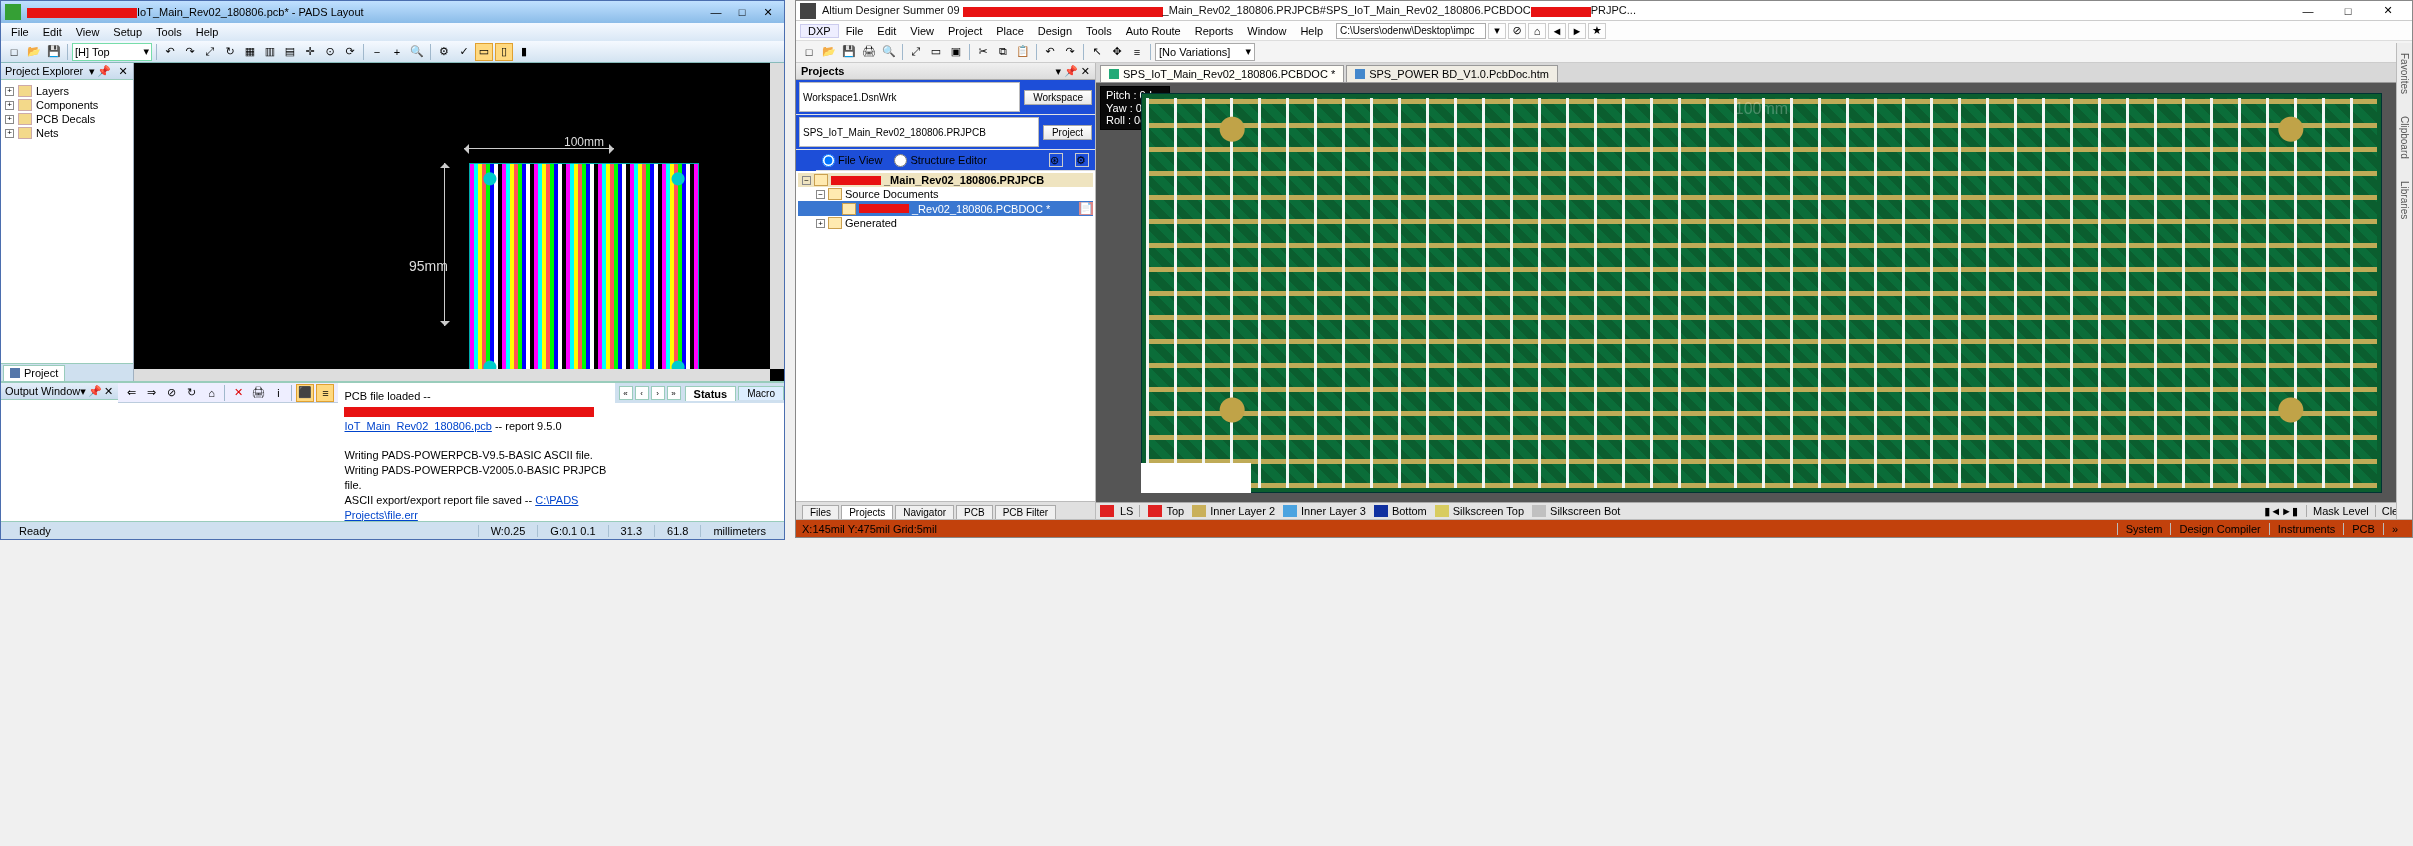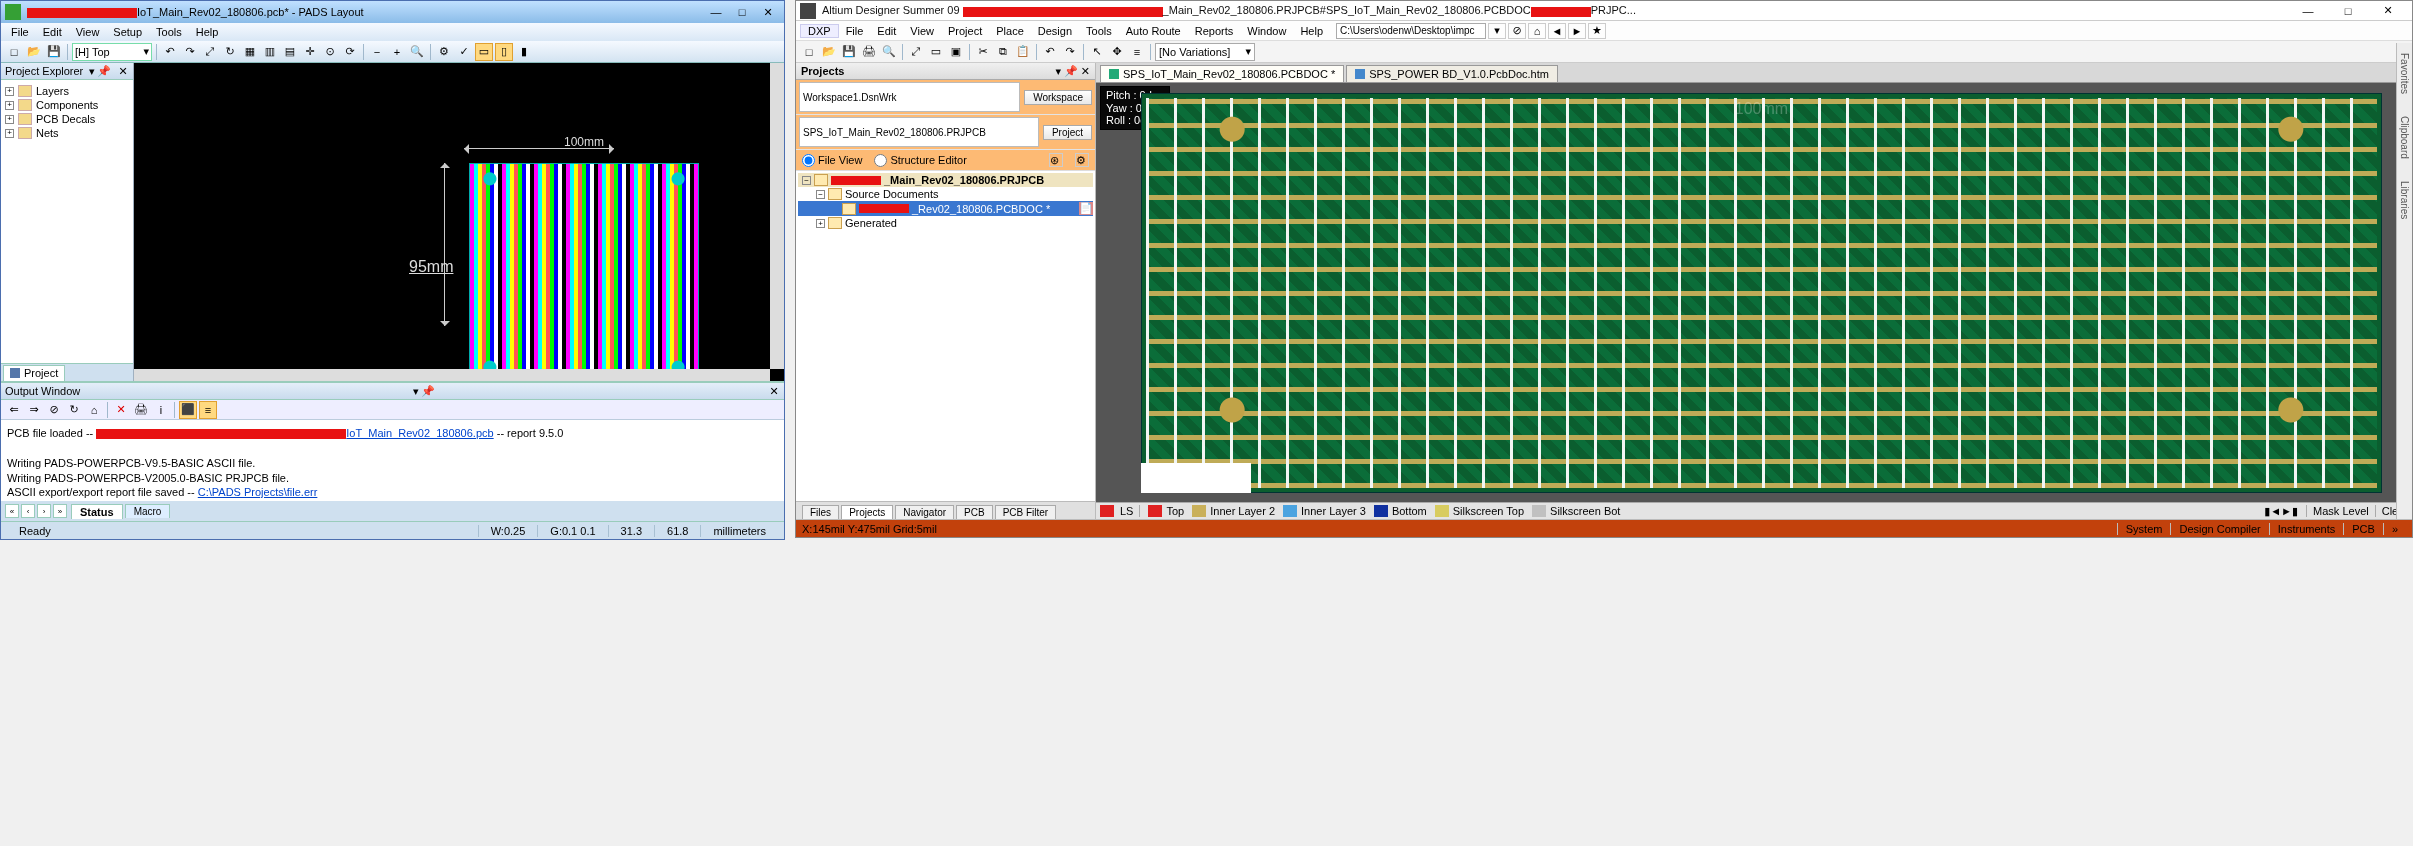--- a/index.html
+++ b/index.html
@@ -38,38 +38,38 @@
 .pads-canvas { flex:1; background:#000; position:relative; overflow:hidden; }
 .dim-h { position:absolute; top:85px; left:330px; right:170px; height:14px; border-top:1px solid #ccc; }
 .dim-h::before,.dim-h::after{content:"";position:absolute;top:-5px;width:0;height:0;border:5px solid transparent;}
 .dim-h::before{left:-5px;border-right-color:#ccc;}
 .dim-h::after{right:-5px;border-left-color:#ccc;}
 .dim-h-lbl{position:absolute; top:72px; left:430px; color:#ddd; font-size:12px;}
 .dim-v { position:absolute; left:310px; top:100px; bottom:55px; width:14px; border-left:1px solid #ccc;}
 .dim-v::before,.dim-v::after{content:"";position:absolute;left:-5px;width:0;height:0;border:5px solid transparent;}
 .dim-v::before{top:-5px;border-bottom-color:#ccc;}
 .dim-v::after{bottom:-5px;border-top-color:#ccc;}
-.dim-v-lbl{position:absolute; left:275px; top:195px; color:#ddd; font-size:16px;text-decoration:underline;}
+.dim-v-lbl{position:absolute; left:275px; top:195px; color:#ddd; font-size:14px;}
 .board { position:absolute; left:335px; top:100px; width:230px; height:220px; background:
   repeating-linear-gradient(90deg,#f0f 0 4px,#0ff 4px 8px,#ff0 8px 12px,#f55 12px 16px,#0f0 16px 20px,#00f 20px 24px,#fff 24px 28px,#000 28px 32px),
   repeating-linear-gradient(0deg,#000 0 6px,transparent 6px 12px);
   background-blend-mode: normal;
   border:1px solid #0aa;
 }
 .board::before{content:"";position:absolute;left:2px;top:2px;right:2px;bottom:2px;
   background:
     radial-gradient(circle at 8% 6%,#0cc 6px,transparent 7px),
     radial-gradient(circle at 92% 6%,#0cc 6px,transparent 7px),
     radial-gradient(circle at 8% 94%,#0cc 6px,transparent 7px),
     radial-gradient(circle at 92% 94%,#0cc 6px,transparent 7px);
 }
 .canvas-scroll-v { position:absolute; right:0; top:0; bottom:12px; width:14px; background:#ddd;}
 .canvas-scroll-h { position:absolute; left:0; right:14px; bottom:0; height:12px; background:#ddd;}
 
-.pads-output { height: 140px; display:flex; flex-direction:column; border-top:2px solid #9cb;}
+.pads-output { height: 140px; display:flex; flex-direction:row; border-top:2px solid #9cb;}
 .pads-output .pane-hdr { }
 .out-tb { height:20px; background:#eef; display:flex; align-items:center; padding:0 4px; gap:2px; border-bottom:1px solid #bcd;}
 .out-text { flex:1; background:#fff; padding:6px; font-size:11px; line-height:1.35; overflow:auto;}
 .out-text .redact{display:inline-block;height:10px;width:250px;background:#e81212;vertical-align:middle;}
 .out-text a { color:#0044cc; text-decoration:underline; }
 .out-tabs { height: 20px; background:#cfe0ef; display:flex; align-items:center; gap:0; padding-left:4px;}
 .out-tabs .mini{width:14px;height:14px;border:1px solid #9cb;background:#fff;margin-right:2px;display:flex;align-items:center;justify-content:center;font-size:8px;}
 .out-tabs .tab{padding:1px 8px;background:#fff;border:1px solid #9cb;border-bottom:none;font-size:10px;margin-left:2px;}
 .out-tabs .tab.inactive{background:#def;}
 
@@ -90,27 +90,27 @@
 .a-menu .mi{padding:0 7px;}
 .a-addr { margin-left:6px; display:flex; align-items:center; gap:2px;}
 .a-addr input{width:150px;height:16px;border:1px solid #aaa;font-size:10px;padding:0 3px;}
 .a-addr .ab{width:18px;height:16px;border:1px solid #ccc;display:flex;align-items:center;justify-content:center;}
 
 .a-toolbar { height:22px; background:#f4f4f4; border-bottom:1px solid #ccc; display:flex; align-items:center; padding:0 4px; gap:2px;}
 .a-toolbar .tbtn{border:1px solid transparent;}
 .a-toolbar .combo{width:100px;height:18px;border:1px solid #aaa;background:#fff;font-size:10px;display:flex;align-items:center;padding:0 3px;}
 
 .a-body { flex:1; display:flex; min-height:0;}
-.a-projects { width:300px; display:flex; flex-direction:column; background:#fdba74; border-right:1px solid #bbb;}
+.a-projects { width:300px; display:flex; flex-direction:column; background:#1d4ed8; border-right:1px solid #bbb;}
 .ap-head{height:17px;background:linear-gradient(#f0f0f0,#dcdcdc);border-bottom:1px solid #aaa;display:flex;align-items:center;padding:0 5px;font-size:10px;}
 .ap-head .x{margin-left:auto;}
 .ap-row{display:flex;align-items:center;padding:2px 3px;gap:4px;border-bottom:1px solid #e3e3e3;}
 .ap-row input[type=text]{flex:1;height:30px;border:1px solid #bbb;font-size:10px;padding:0 3px;}
 .ap-row .btn{border:1px solid #aaa;background:linear-gradient(#fff,#e8e8e8);padding:1px 8px;font-size:10px;}
-.ap-radios{display:flex;gap:12px;padding:3px 6px;border-bottom:1px solid #ddd;}
+.ap-radios{display:flex;gap:12px;padding:3px 6px;border-bottom:1px solid #ddd;margin-left:20px;}
 .ap-radios label{display:flex;align-items:center;gap:3px;font-size:10px;}
 .ap-radios .sp{flex:1;}
 .ap-radios .ic{width:14px;height:14px;border:1px solid #ccc;}
 .ap-tree{flex:1;background:#fff;padding:2px;overflow:auto;}
 .ap-node{padding:1px 0 1px 4px; display:flex; align-items:center; gap:3px; font-size:11px;}
 .ap-node .plus{width:9px;height:9px;border:1px solid #888;display:flex;align-items:center;justify-content:center;font-size:8px;}
 .ap-node .fic{width:14px;height:12px;background:#ffeab0;border:1px solid #caa050;}
 .ap-node.proj{background:#efe4c0;}
 .ap-node.sel{background:#3a77d0;color:#fff;}
 .ap-node.sel .fic{background:#ffeab0;}

